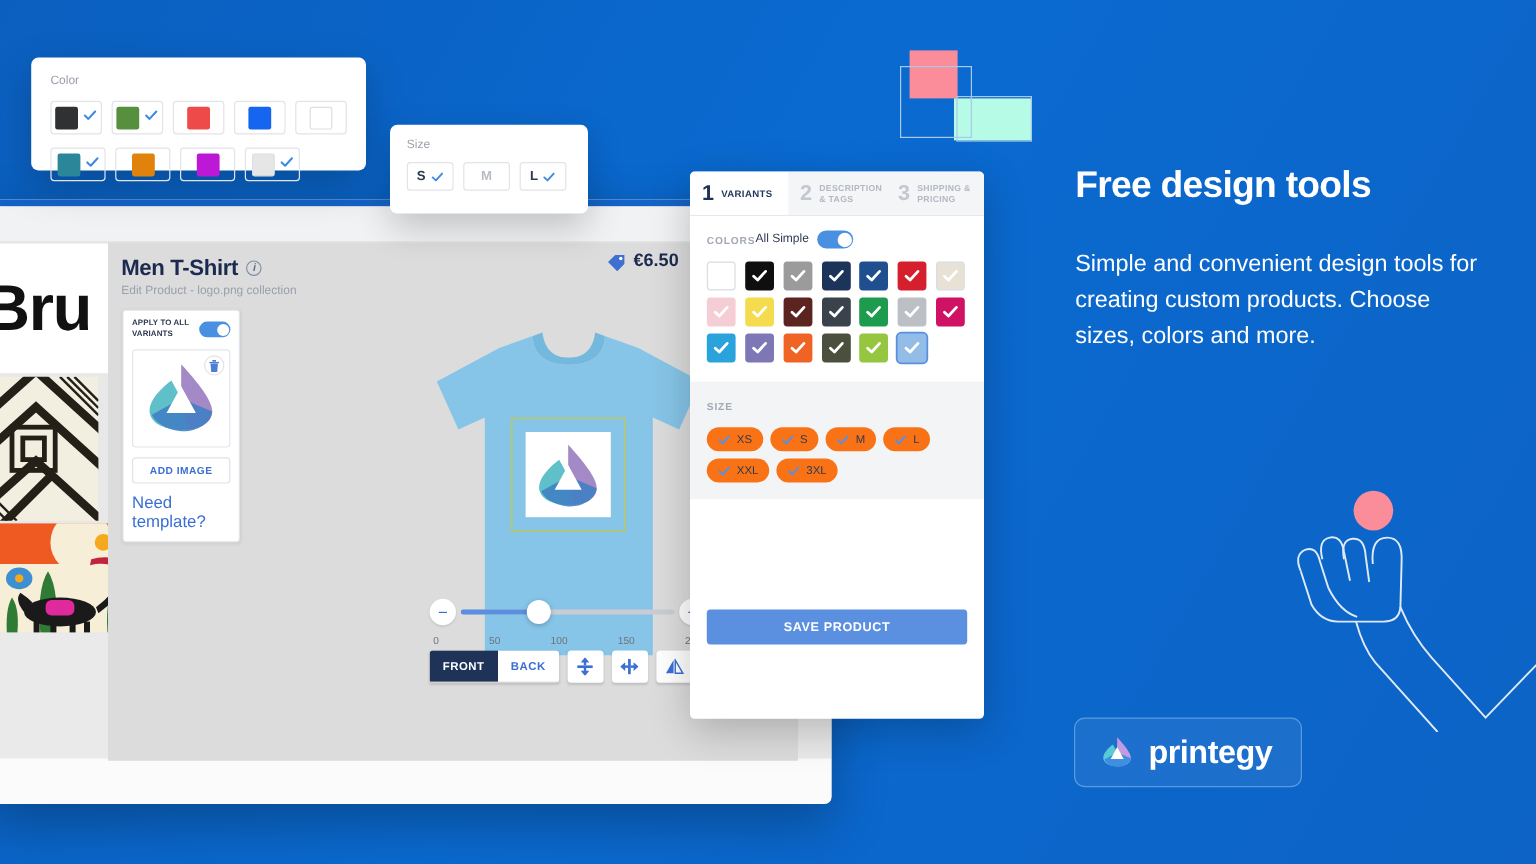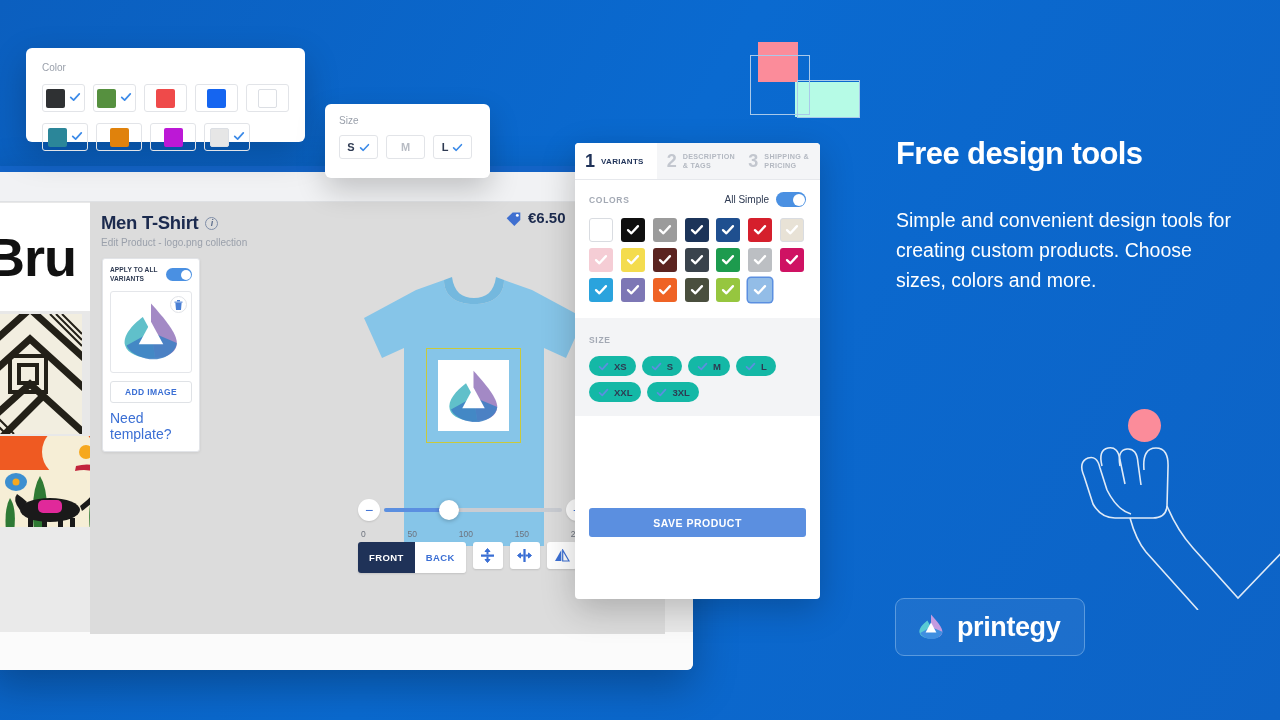--- a/index.html
+++ b/index.html
@@ -112,54 +112,54 @@
     box-shadow:0 1px 2px rgba(0,0,0,0.12); }
   .track { flex:1; height:4px; margin:0 4px; border-radius:2px; background:#c9ccd2; position:relative; }
   .track-fill { position:absolute; left:0; top:0; height:100%; width:36%; background:#5b8fe0; border-radius:2px; }
   .knob { position:absolute; left:31%; top:-8px; width:20px; height:20px; border-radius:50%; background:#fff;
     box-shadow:0 1px 4px rgba(0,0,0,0.25); }
   .ticks { display:flex; justify-content:space-between; margin-top:8px; padding:0 3px; }
   .ticks span { font-size:8.5px; color:#6d737e; }
 
   .btn-row { position:absolute; left:268px; top:340px; display:flex; gap:7px; }
   .seg { display:flex; border-radius:3px; overflow:hidden; box-shadow:0 1px 2px rgba(0,0,0,0.12); }
-  .seg-btn { height:31px; padding:0 11px; display:flex; align-items:center; justify-content:center;
+  .seg-btn { height:26px; padding:0 11px; display:flex; align-items:center; justify-content:center;
     font-size:9.5px; font-weight:700; letter-spacing:0.4px; background:#fff; color:#3b6fd4; }
   .seg-btn.on { background:#1f3258; color:#fff; }
   .ico-btn { width:30px; height:27px; border-radius:3px; background:#fff; display:flex;
     align-items:center; justify-content:center; box-shadow:0 1px 2px rgba(0,0,0,0.12); }
 
   
   .variants {
     position:absolute; left:575px; top:143px; width:245px; height:456px;
     background:#fff; border-radius:4px; box-shadow:0 10px 34px rgba(0,0,0,0.22); overflow:hidden;
   }
   .steps { display:flex; height:37px; border-bottom:1px solid #e6e8ec; }
   .step { flex:1; display:flex; align-items:center; gap:6px; padding-left:10px; background:#f4f5f7; }
   .step.active { background:#fff; }
   .step-num { font-size:18px; font-weight:700; color:#c3c7cf; }
   .step.active .step-num { color:#1f3258; }
   .step-lbl { font-size:7.2px; font-weight:700; color:#b3b8c1; line-height:9px; letter-spacing:0.3px; }
   .step.active .step-lbl { color:#1f3258; font-size:8px; }
 
   .vsec { padding:12px 14px 0; }
-  .vsec-head { display:flex; align-items:center; justify-content:space-between; }
+  .vsec-head { display:flex; align-items:center; justify-content:flex-start; }
   .vsec-ttl { font-size:8.5px; font-weight:700; color:#a3a9b4; letter-spacing:0.7px; }
   .allen { display:flex; align-items:center; gap:7px; font-size:10px; color:#2e3a52; }
 
   .sw-grid { margin-top:11px; display:grid; grid-template-columns:repeat(7,1fr); gap:6px; }
   .sw { width:24px; height:24px; border-radius:3px; position:relative; }
   .sw.ring { box-shadow:0 0 0 1.5px #5b8fe0; }
   .sw.outl { border:1px solid #d9dce1; }
   .check { position:absolute; left:50%; top:50%; transform:translate(-50%,-52%); }
 
   .size-sec { margin-top:16px; background:#f3f4f6; padding:11px 14px 14px; }
   .chips { margin-top:9px; display:flex; flex-wrap:wrap; gap:6px; }
-  .chip { height:20px; padding:0 9px; border-radius:10px; background:#14b8a6; display:flex;
-    align-items:center; gap:5px; font-size:9.5px; font-weight:700; color:#2e3a52; }
+  .chip { height:20px; padding:0 9px; border-radius:10px; background:#f97316; display:flex;
+    align-items:center; gap:5px; font-size:9.5px; font-weight:400; color:#2e3a52; }
 
   .save-btn { position:absolute; left:14px; bottom:62px; width:217px; height:29px; border-radius:3px;
     background:#5b8fe0; color:#fff; font-size:10.5px; font-weight:700; letter-spacing:0.5px;
     display:flex; align-items:center; justify-content:center; }
 
   
   .pop-color {
     position:absolute; left:26px; top:48px; width:279px; height:94px;
     background:#fff; border-radius:6px; box-shadow:0 12px 34px rgba(0,0,0,0.22); padding:14px 16px;
   }

